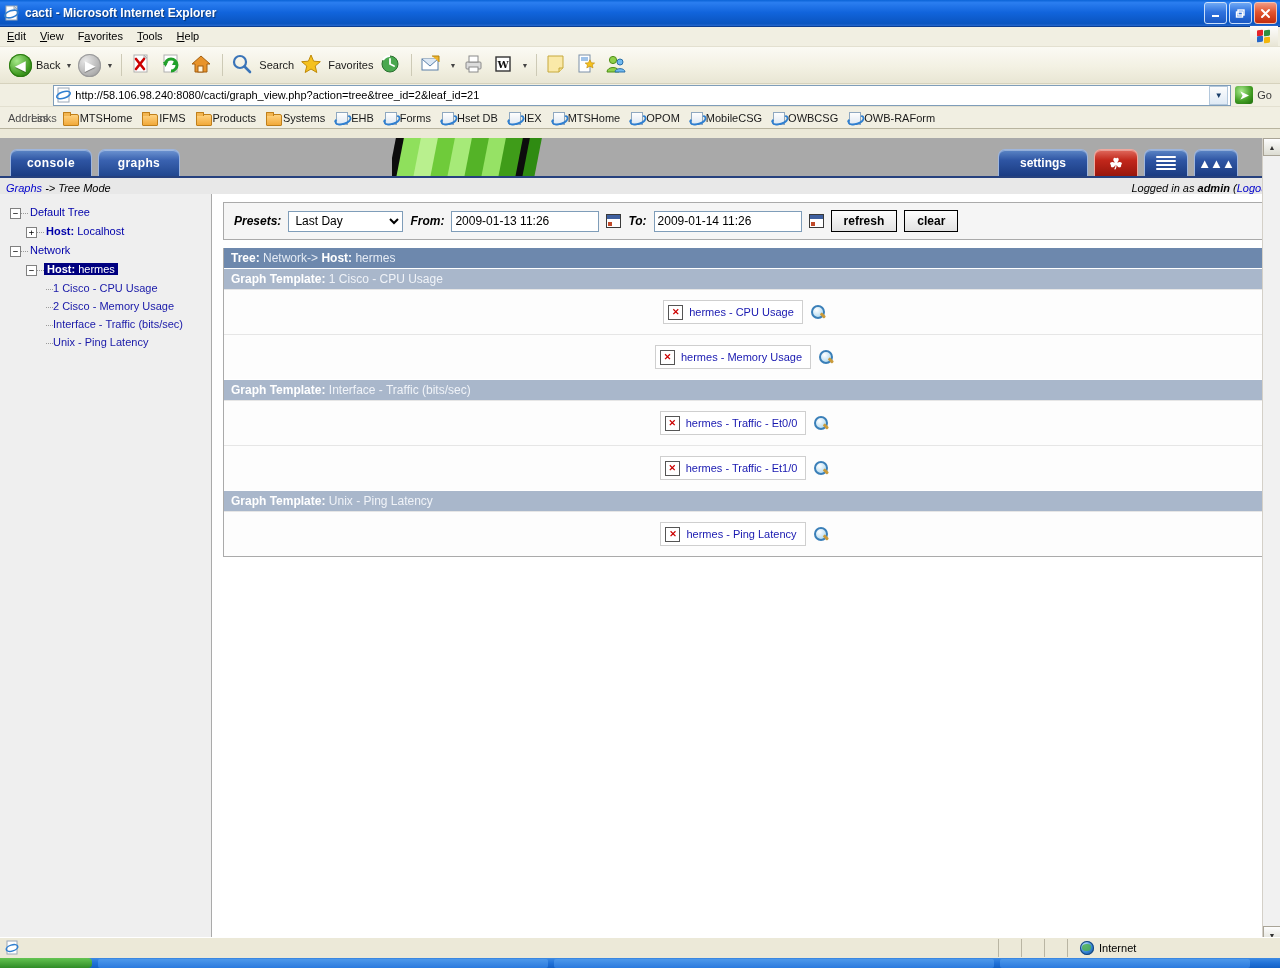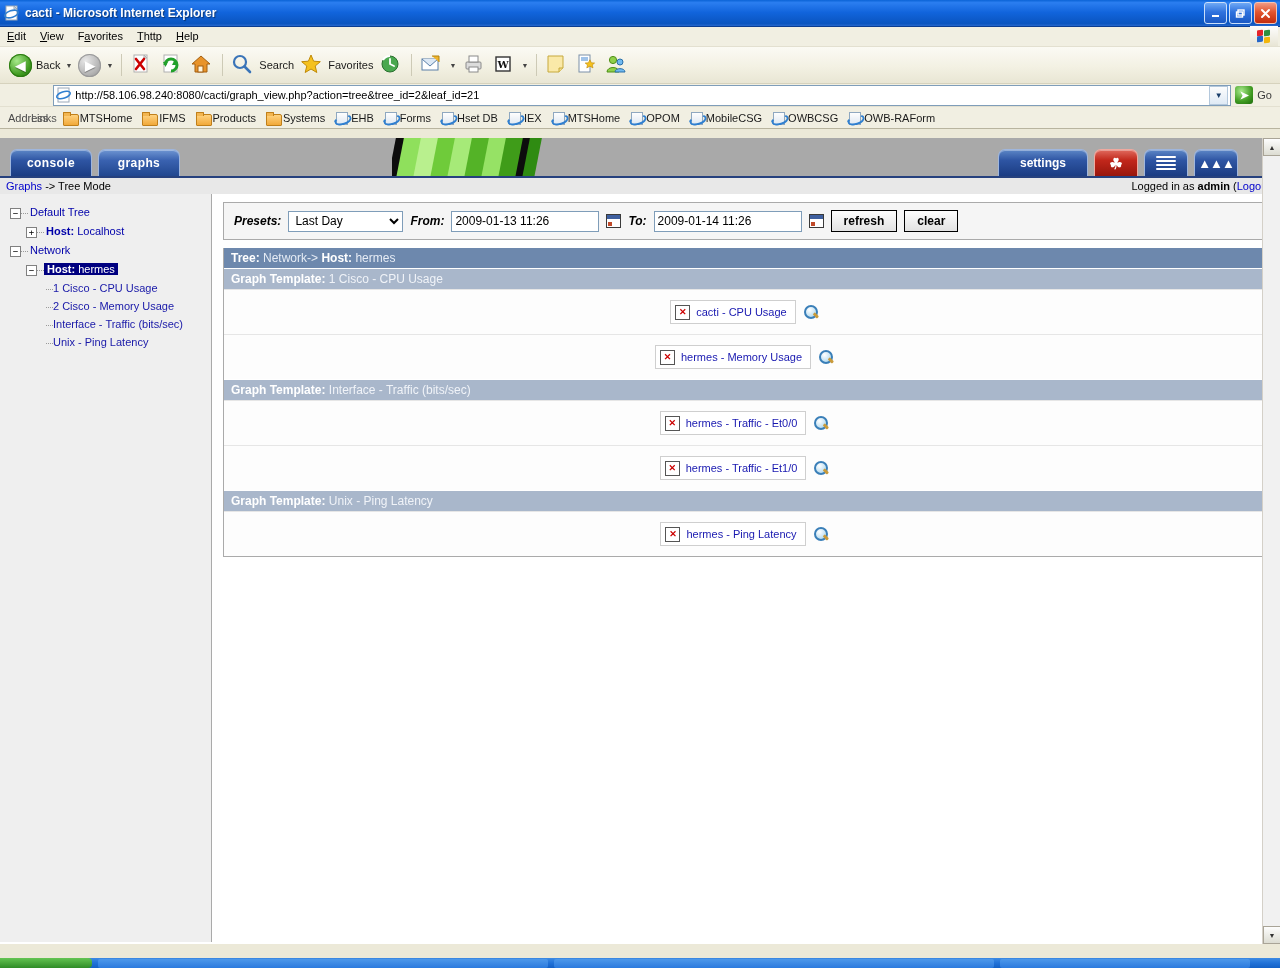--- a/index.html
+++ b/index.html
@@ -151,22 +151,22 @@
   .rtab.sq{width:42px;}
   .rtab.red{background:linear-gradient(180deg,#e06a5e 0%,#c1271b 40%,#98160c 100%);border-color:#f0a99f;}
   .tree-glyph{color:#fff;font-size:15px;line-height:1;}
   .lines-glyph{display:flex;flex-direction:column;gap:2px;}
   .lines-glyph span{display:block;width:20px;height:2px;background:#fff;border-radius:1px;}
   .mount-glyph{color:#fff;font-size:13px;line-height:1;letter-spacing:-1px;}
 
   
   .crumbbar{
     height:16px;background:#e8e8e8;border-top:2px solid #26417e;
-    display:flex;align-items:center;justify-content:space-between;
-    padding:0 6px;font-size:11px;color:#000;
+    display:flex;align-items:flex-end;justify-content:space-between;
+    padding:0 6px;font-size:11px;color:#000;font-style:italic;
   }
   .crumbbar a{color:#0000cc;text-decoration:none;}
   .crumb-right{font-size:11px;color:#000;}
   .crumb-right b{font-weight:bold;}
   .crumb-right a{color:#0000cc;text-decoration:none;}
 
   
   .split{display:flex;height:748px;background:#fff;}
   .sidebar{
     width:211px;background:#efefef;border-right:1px solid #aaa;
@@ -308,21 +308,21 @@
           <path d="M2 2 L9 9 M9 2 L2 9" stroke="#fff" stroke-width="2" stroke-linecap="round"></path>
         </svg>
       </div>
     </div>
   </div>
 
   <div class="menubar">
     <div class="mi"><u>E</u><span>dit</span></div>
     <div class="mi"><u>V</u><span>iew</span></div>
     <div class="mi">F<u>a</u><span>vorites</span></div>
-    <div class="mi"><u>T</u><span>http</span></div>
+    <div class="mi"><u>T</u><span>ools</span></div>
     <div class="mi"><u>H</u><span>elp</span></div>
     <div class="menu-logo">
       <span class="flag">
           <i class="f1"></i>
           <i class="f2"></i>
           <i class="f3"></i>
           <i class="f4"></i>
         </span>
     </div>
   </div>
@@ -685,21 +685,21 @@
           </div>
 
           <div class="tmpl-hdr">
             <span>Graph Template:</span>
             <span class="v">1 Cisco - CPU Usage</span>
           </div>
           <div class="grow">
             <div class="gcell">
               <div class="brokenimg">
                 <span class="bx">✕</span>
-                <span class="bimg-label">cacti - CPU Usage</span>
+                <span class="bimg-label">hermes - CPU Usage</span>
               </div>
               <span class="zoomico"></span>
             </div>
           </div>
 
           <div class="grow">
             <div class="gcell">
               <div class="brokenimg">
                 <span class="bx">✕</span>
                 <span class="bimg-label">hermes - Memory Usage</span>
@@ -748,20 +748,36 @@
         </div>
       </div>
     </div>
   </div>
 
   <div class="pscroll">
     <div class="sbtn">▲</div>
     <div class="sbtn bot">▼</div>
   </div>
 
+  <div class="statusbar">
+    <span class="sb-ico">
+      <svg width="16" height="16" viewBox="0 0 16 16">
+        <rect x="3" y="1" width="10" height="13" fill="#ffffff" stroke="#9aa8b8"></rect>
+        <ellipse cx="8" cy="8" rx="6" ry="3" fill="none" stroke="#2f7fd0" stroke-width="1.5" transform="rotate(-18 8 8)"></ellipse>
+      </svg>
+    </span>
+    <span class="sb-spacer"></span>
+    <span class="sb-cell"></span>
+    <span class="sb-cell"></span>
+    <span class="sb-cell"></span>
+    <span class="sb-zone">
+      <span class="globe"></span>
+      <span class="sb-text">Internet</span>
+    </span>
+  </div>
 
   <div class="taskbar">
     <div class="start"></div>
     <div class="tb-item" style="width:450px"></div>
     <div class="tb-item" style="width:440px"></div>
     <div class="tb-item" style="width:250px"></div>
   </div>
 
 </div>
 

